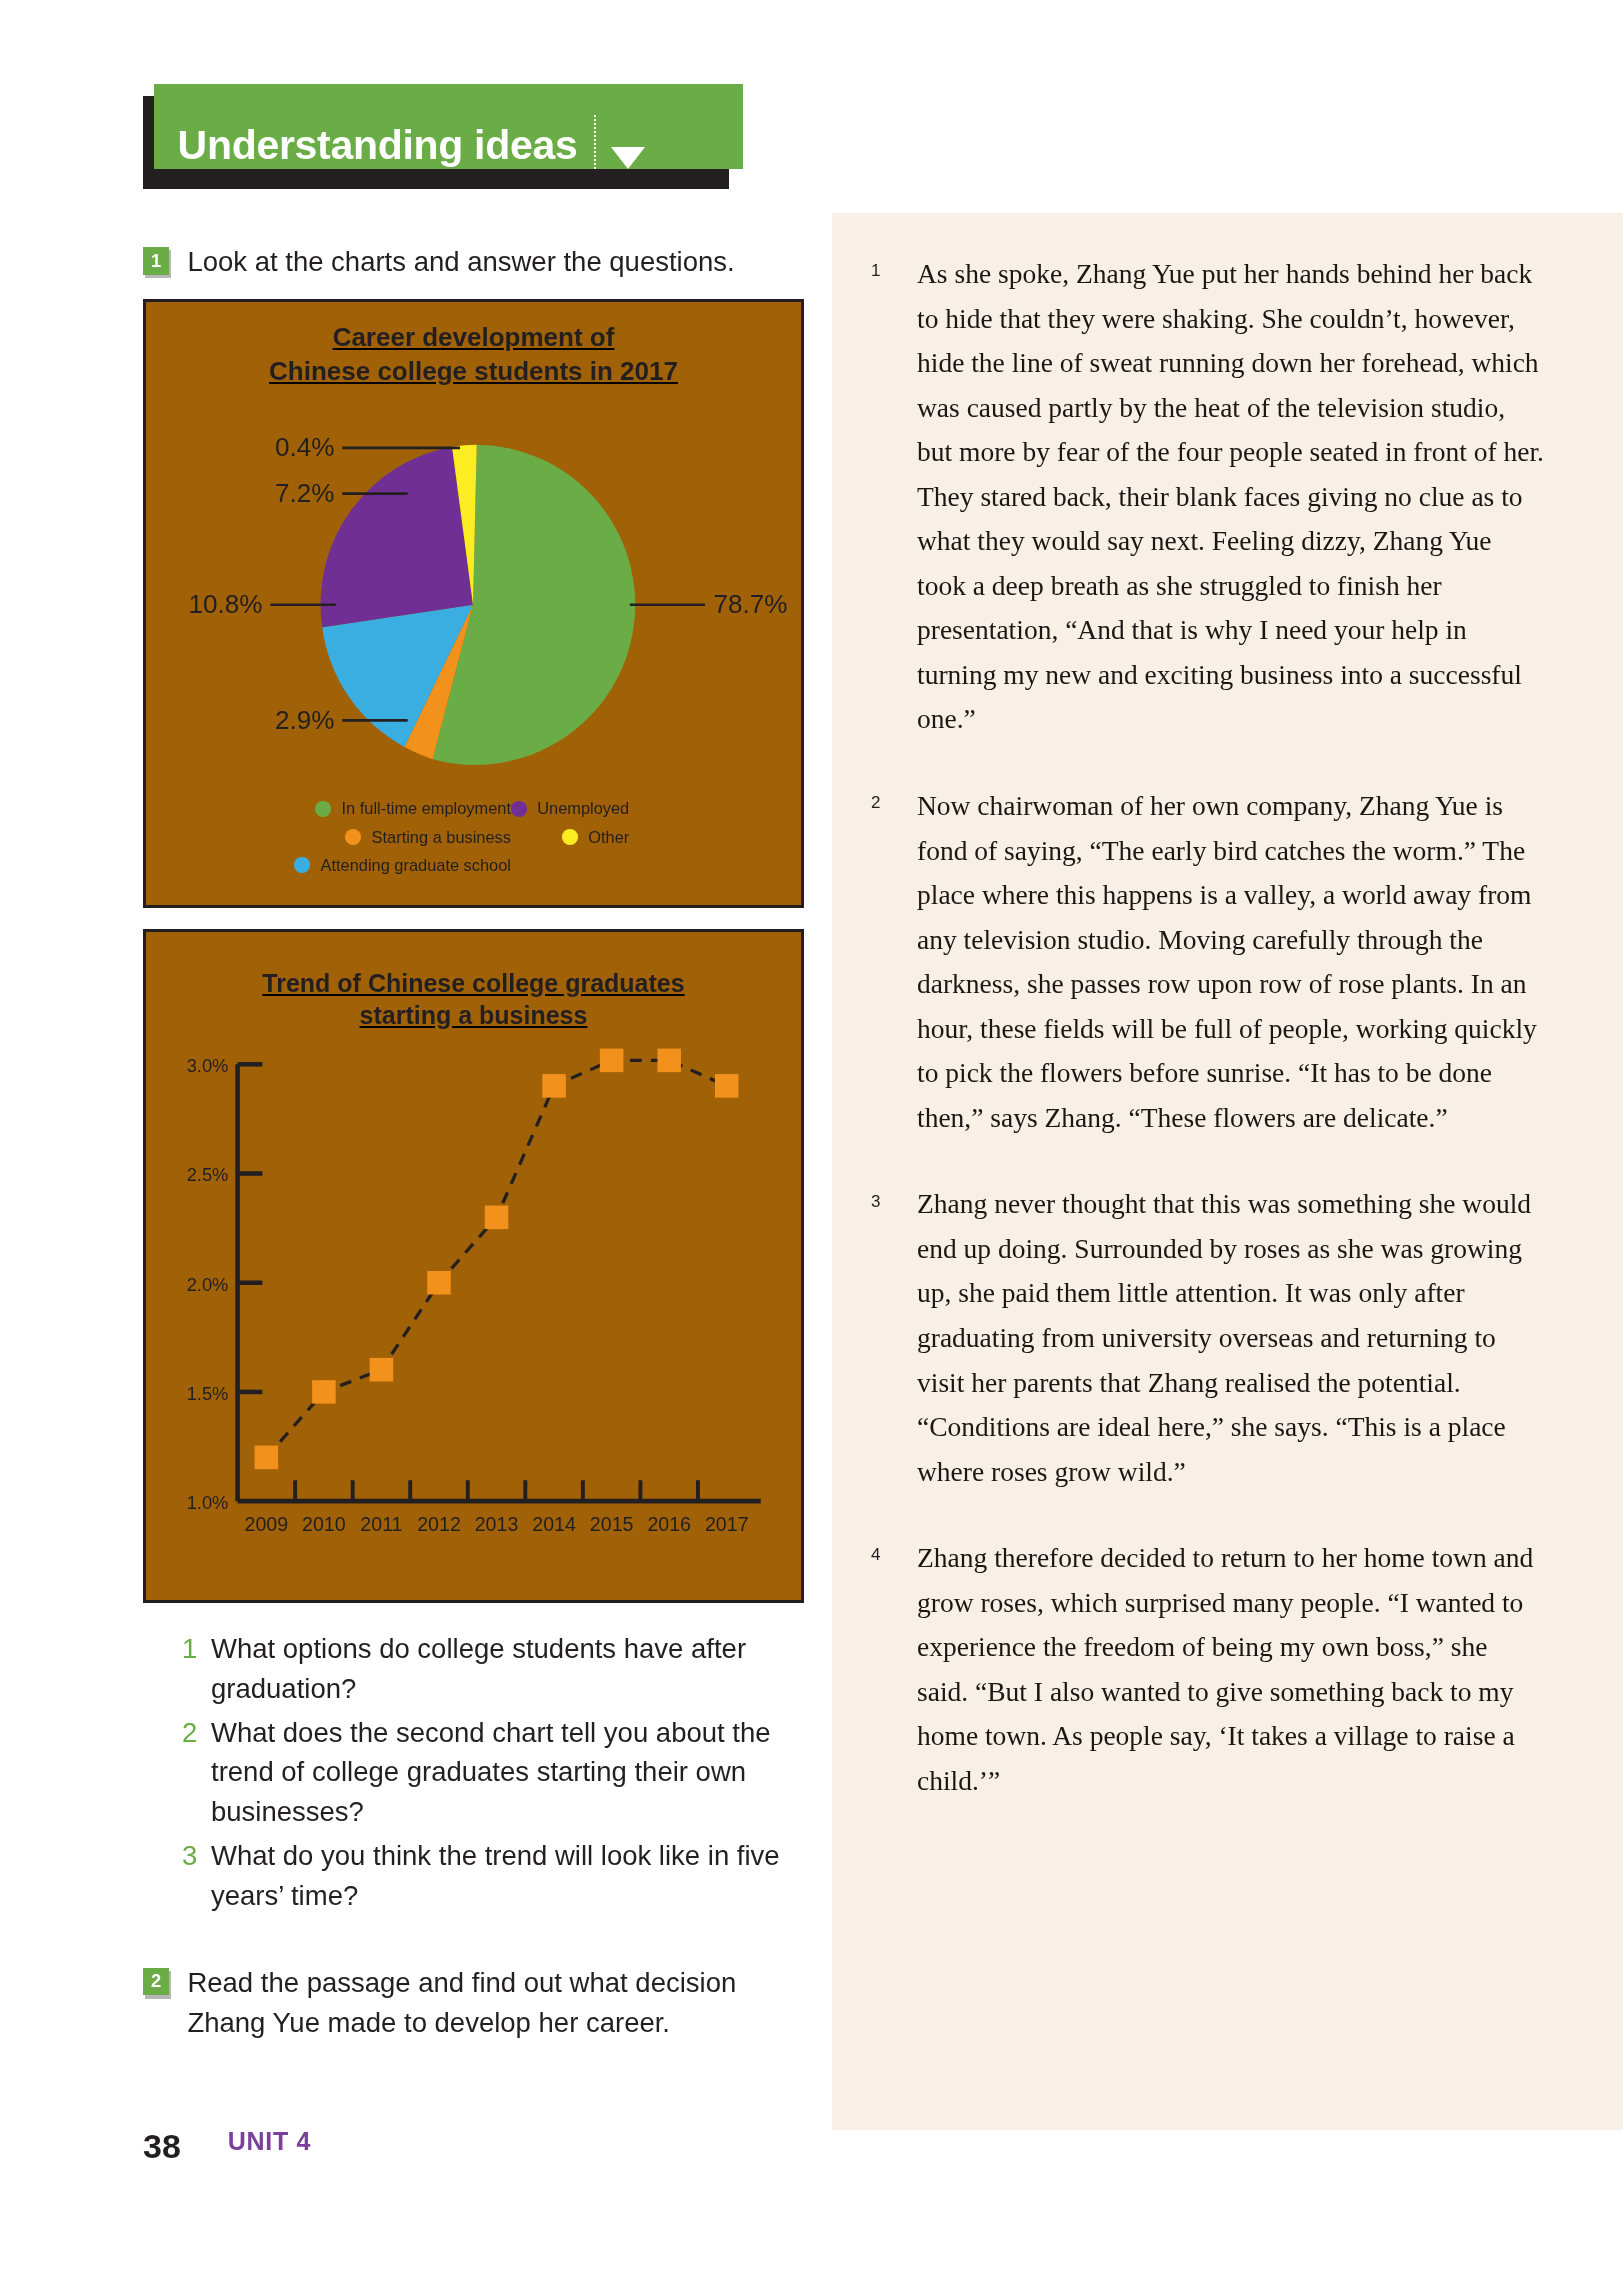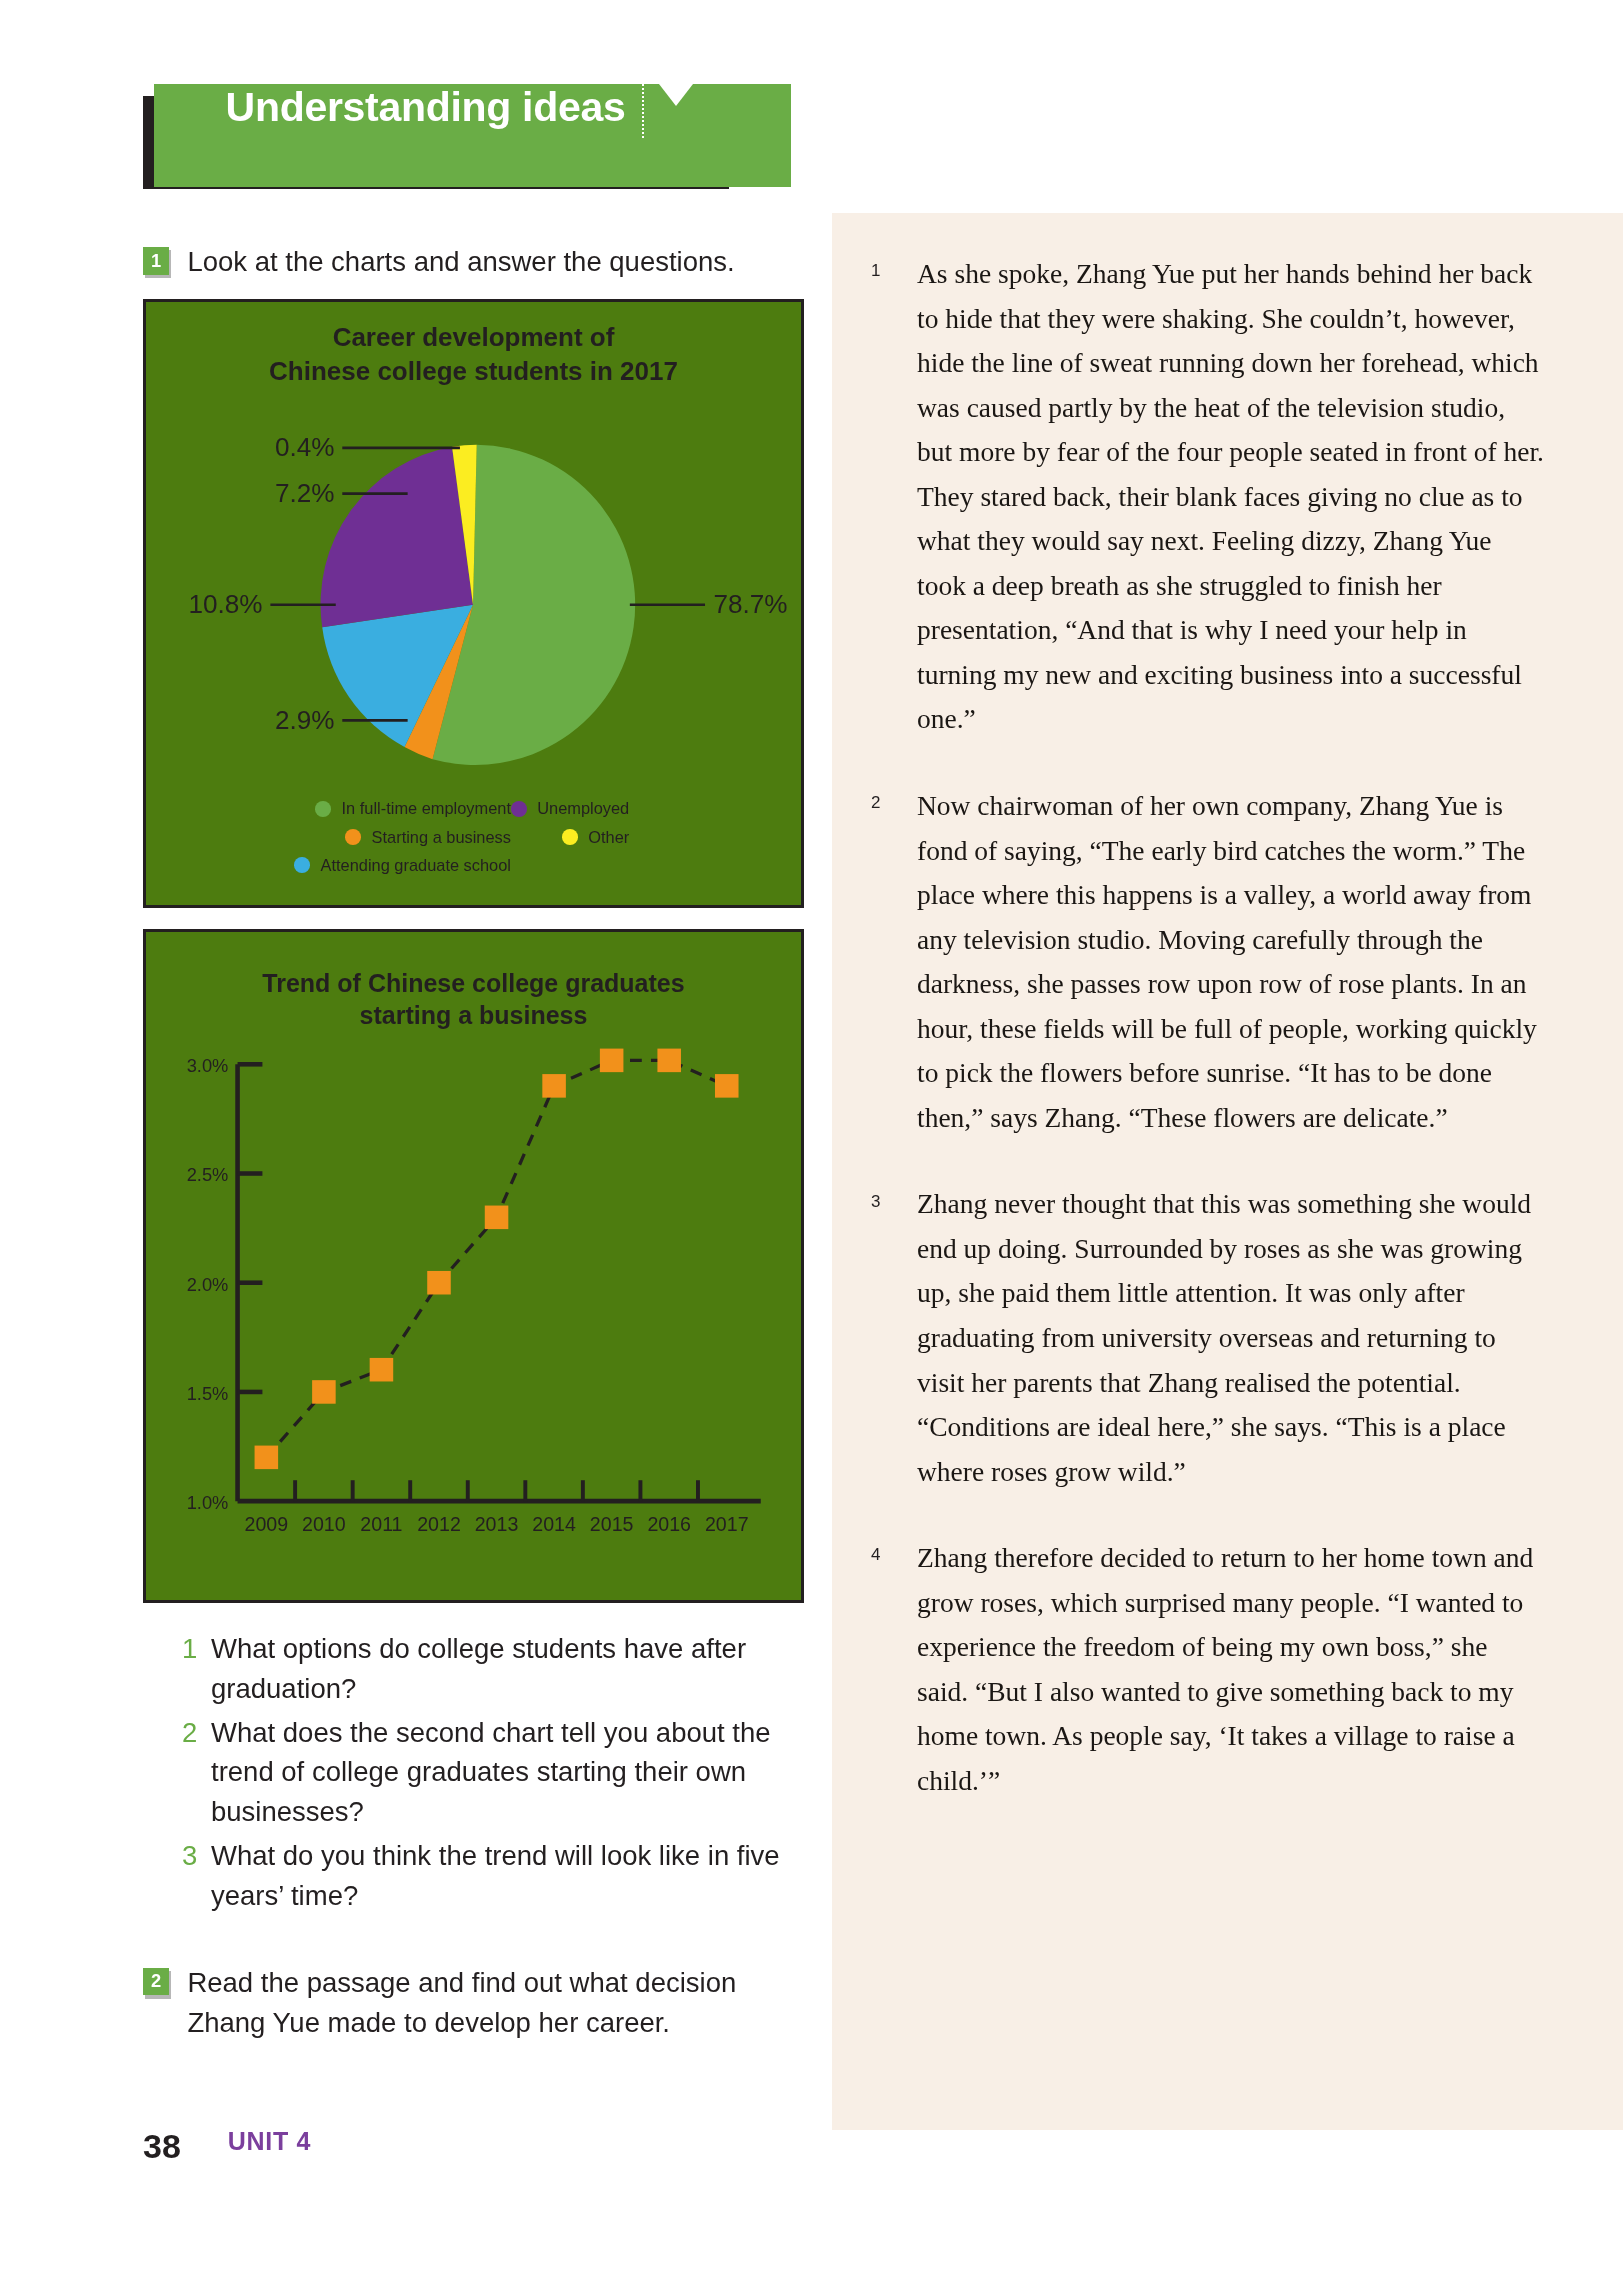--- a/index.html
+++ b/index.html
@@ -29,25 +29,24 @@
     top: 11.8px;
     width: 586px;
     height: 93px;
     background: #231f20;
   }
   #banner {
     position: absolute;
     left: 11px;
     top: 0px;
     width: 589px;
-    height: 103px;
+    height: 85px;
     background: #6aad46;
     display: flex;
-    align-items: flex-start;
-    padding-left: 48px;
+    align-items: flex-end;
   }
   #banner-title {
     color: #ffffff;
     font-size: 41px;
     font-weight: bold;
     letter-spacing: -0.3px;
     margin-left: 23.6px;
     white-space: nowrap;
   }
   #banner-sep {
@@ -135,23 +134,24 @@
     font-size: 18.3px;
     font-weight: bold;
     display: flex;
     align-items: center;
     justify-content: center;
   }
 
   
   .chart-box {
     border: 3.3px solid #231f20;
-    background: #4d7c0f;
+    background: #a16207;
     box-sizing: border-box;
     position: relative;
+    text-decoration: underline;
   }
   #pie-box {
     margin-top: 17px;
     width: 661px;
     height: 609px;
   }
   #line-box {
     margin-top: 21px;
     width: 661px;
     height: 674px;

